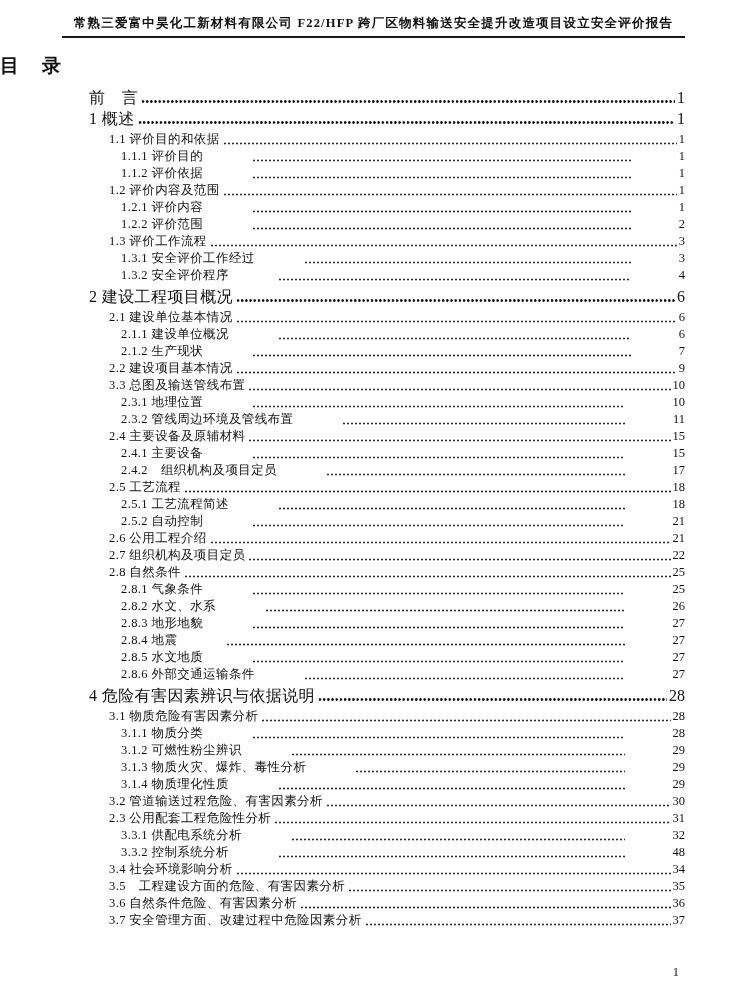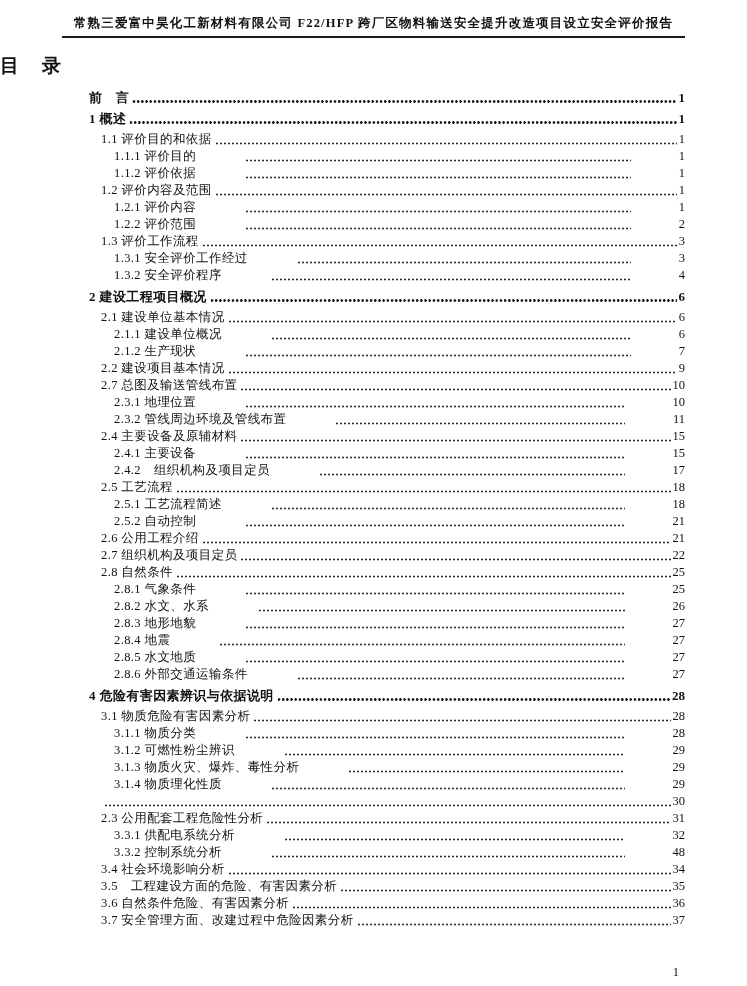--- a/index.html
+++ b/index.html
@@ -65,32 +65,32 @@
     flex: 1 1 auto;
     min-width: 12px;
     align-self: flex-end;
     height: 5px;
     margin: 0 2px 2px 3px;
     background-image: radial-gradient(circle at 2px 2.5px, #2a2a2a 0.9px, rgba(0,0,0,0) 1.2px);
     background-size: 4px 5px;
     background-repeat: repeat-x;
   }
   .toc-row.chapter {
-    font-weight: bold;
-    font-size: 13px;
+    font-weight: normal;
+    font-size: 16px;
     margin: 4px 0 4px 0;
     align-items: center;
   }
   .toc-row.chapter .dots {
     background-image: radial-gradient(circle at 2px 2.5px, #111111 1.15px, rgba(0,0,0,0) 1.45px);
     background-size: 4.2px 5px;
   }
   .lvl1 { margin-left: 0; }
-  .lvl2 { margin-left: 12px; }
-  .lvl3 { margin-left: 25px; gap: 46px; }
+  .lvl2 { margin-left: 20px; }
+  .lvl3 { margin-left: 32px; gap: 46px; }
   
   .footer-page-number {
     position: absolute;
     right: 68px;
     bottom: 6px;
     font-size: 12.5px;
   }
 </style>
 </head>
 <body>
@@ -176,21 +176,21 @@
         <span class="label">2.1.2 生产现状</span>
         <span class="dots"></span>
         <span class="pg">7</span>
       </div>
       <div class="toc-row lvl2">
         <span class="label">2.2 建设项目基本情况</span>
         <span class="dots"></span>
         <span class="pg">9</span>
       </div>
       <div class="toc-row lvl2">
-        <span class="label">2.7 总图及输送管线布置</span>
+        <span class="label">3.3 总图及输送管线布置</span>
         <span class="dots"></span>
         <span class="pg">10</span>
       </div>
       <div class="toc-row lvl3">
         <span class="label">2.3.1 地理位置</span>
         <span class="dots"></span>
         <span class="pg">10</span>
       </div>
       <div class="toc-row lvl3">
         <span class="label">2.3.2 管线周边环境及管线布置</span>
@@ -296,20 +296,21 @@
         <span class="label">3.1.3 物质火灾、爆炸、毒性分析</span>
         <span class="dots"></span>
         <span class="pg">29</span>
       </div>
       <div class="toc-row lvl3">
         <span class="label">3.1.4 物质理化性质</span>
         <span class="dots"></span>
         <span class="pg">29</span>
       </div>
       <div class="toc-row lvl2">
+        <span class="label">3.2 管道输送过程危险、有害因素分析</span>
         <span class="dots"></span>
         <span class="pg">30</span>
       </div>
       <div class="toc-row lvl2">
         <span class="label">2.3 公用配套工程危险性分析</span>
         <span class="dots"></span>
         <span class="pg">31</span>
       </div>
       <div class="toc-row lvl3">
         <span class="label">3.3.1 供配电系统分析</span>

